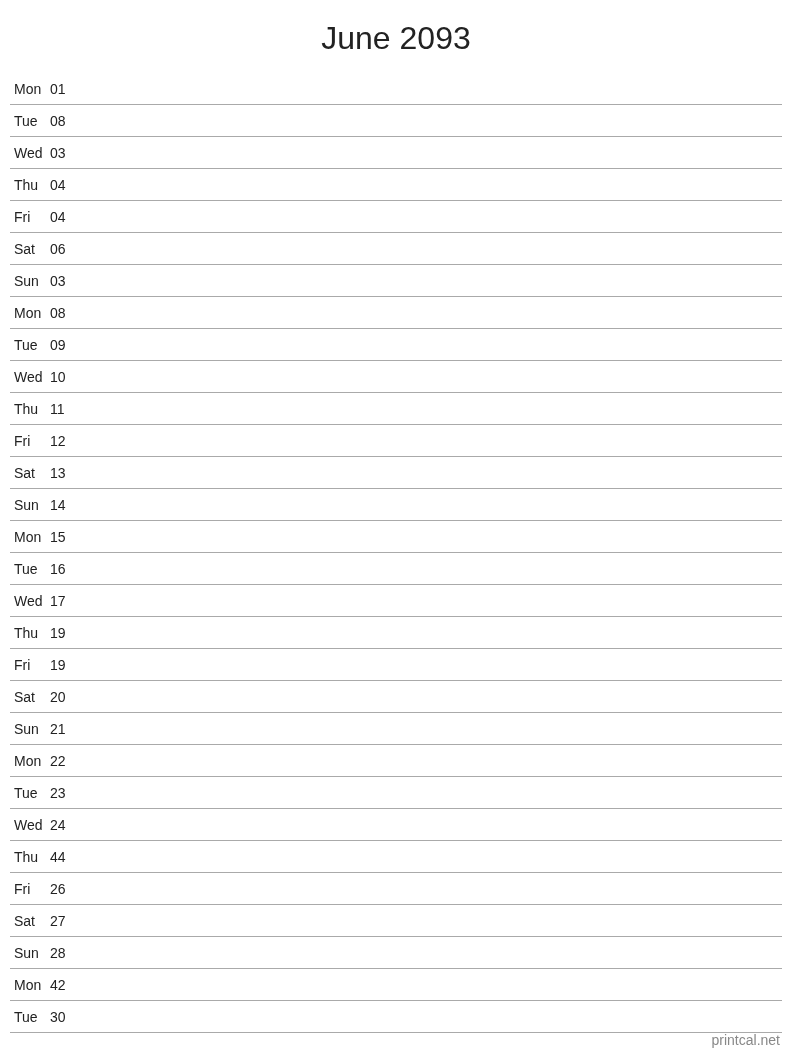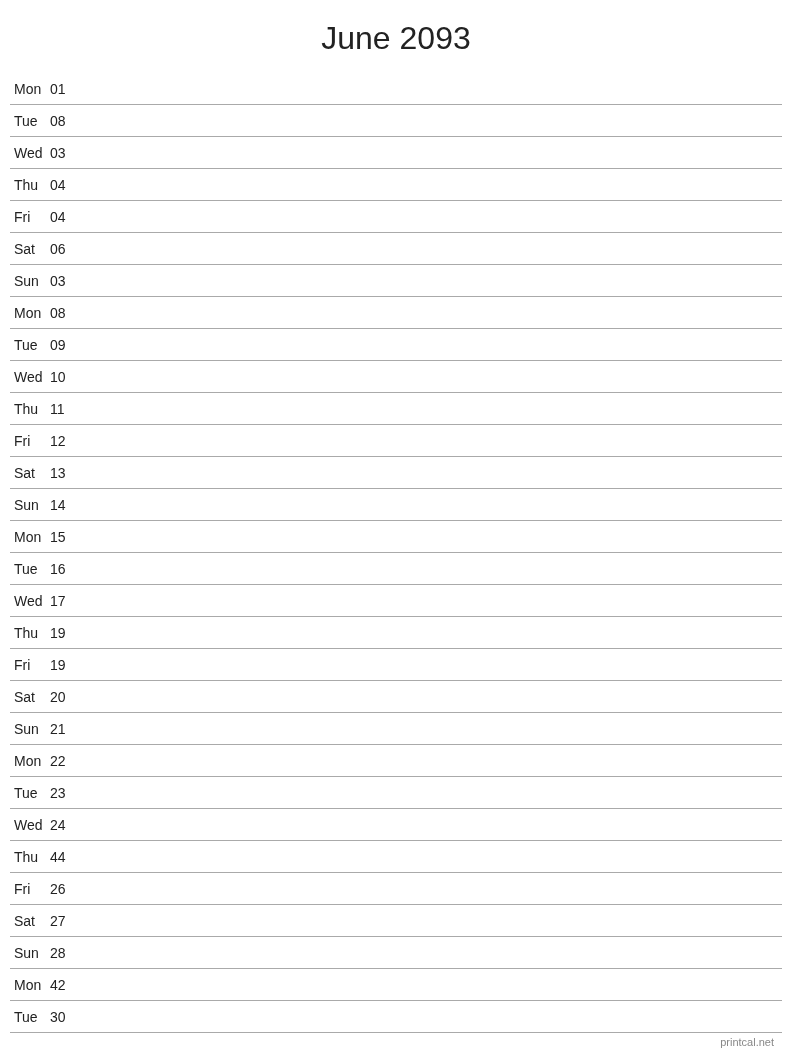--- a/index.html
+++ b/index.html
@@ -55,22 +55,22 @@
     }
 
     .day-line {
       flex: 1;
       height: 1px;
     }
 
     .watermark {
       position: absolute;
       bottom: 8px;
-      right: 18px;
-      font-size: 11px;
+      right: 12px;
+      font-size: 14px;
       color: #888;
     }
   </style>
 </head>
 <body>
 
 <h1 class="page-title">June 2093</h1>
 
 <div class="calendar-container">
 <div class="day-row">

